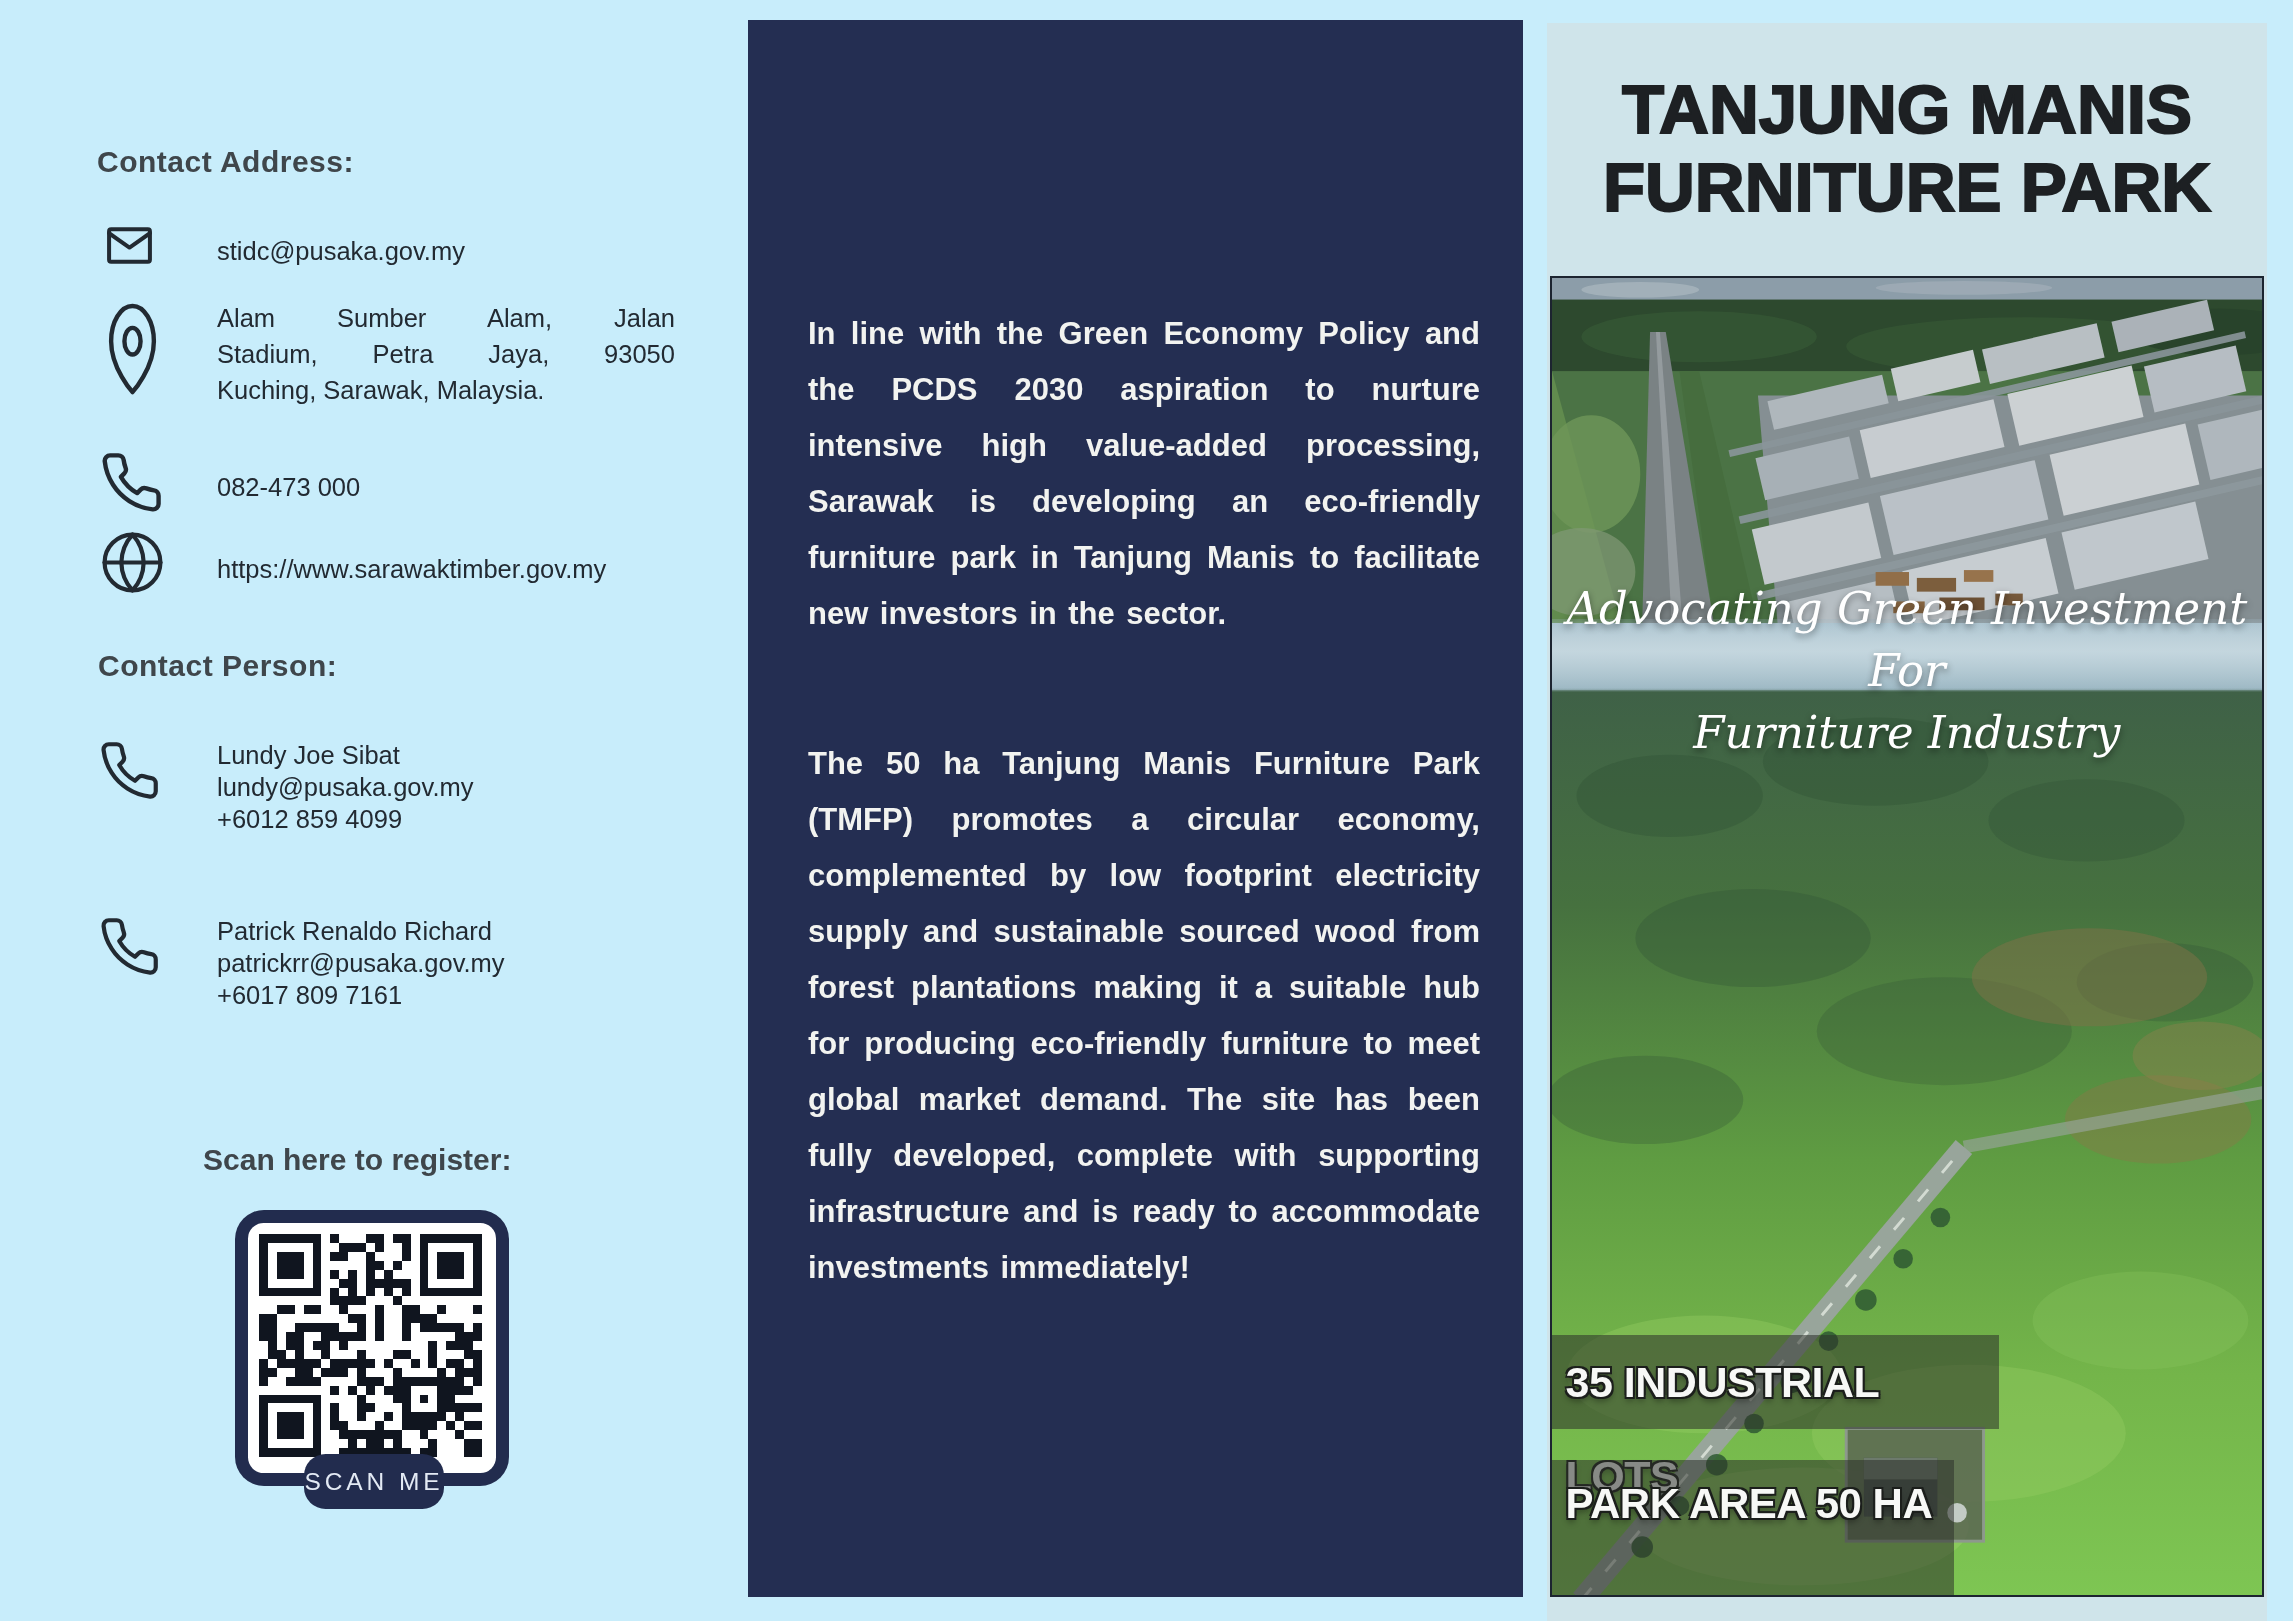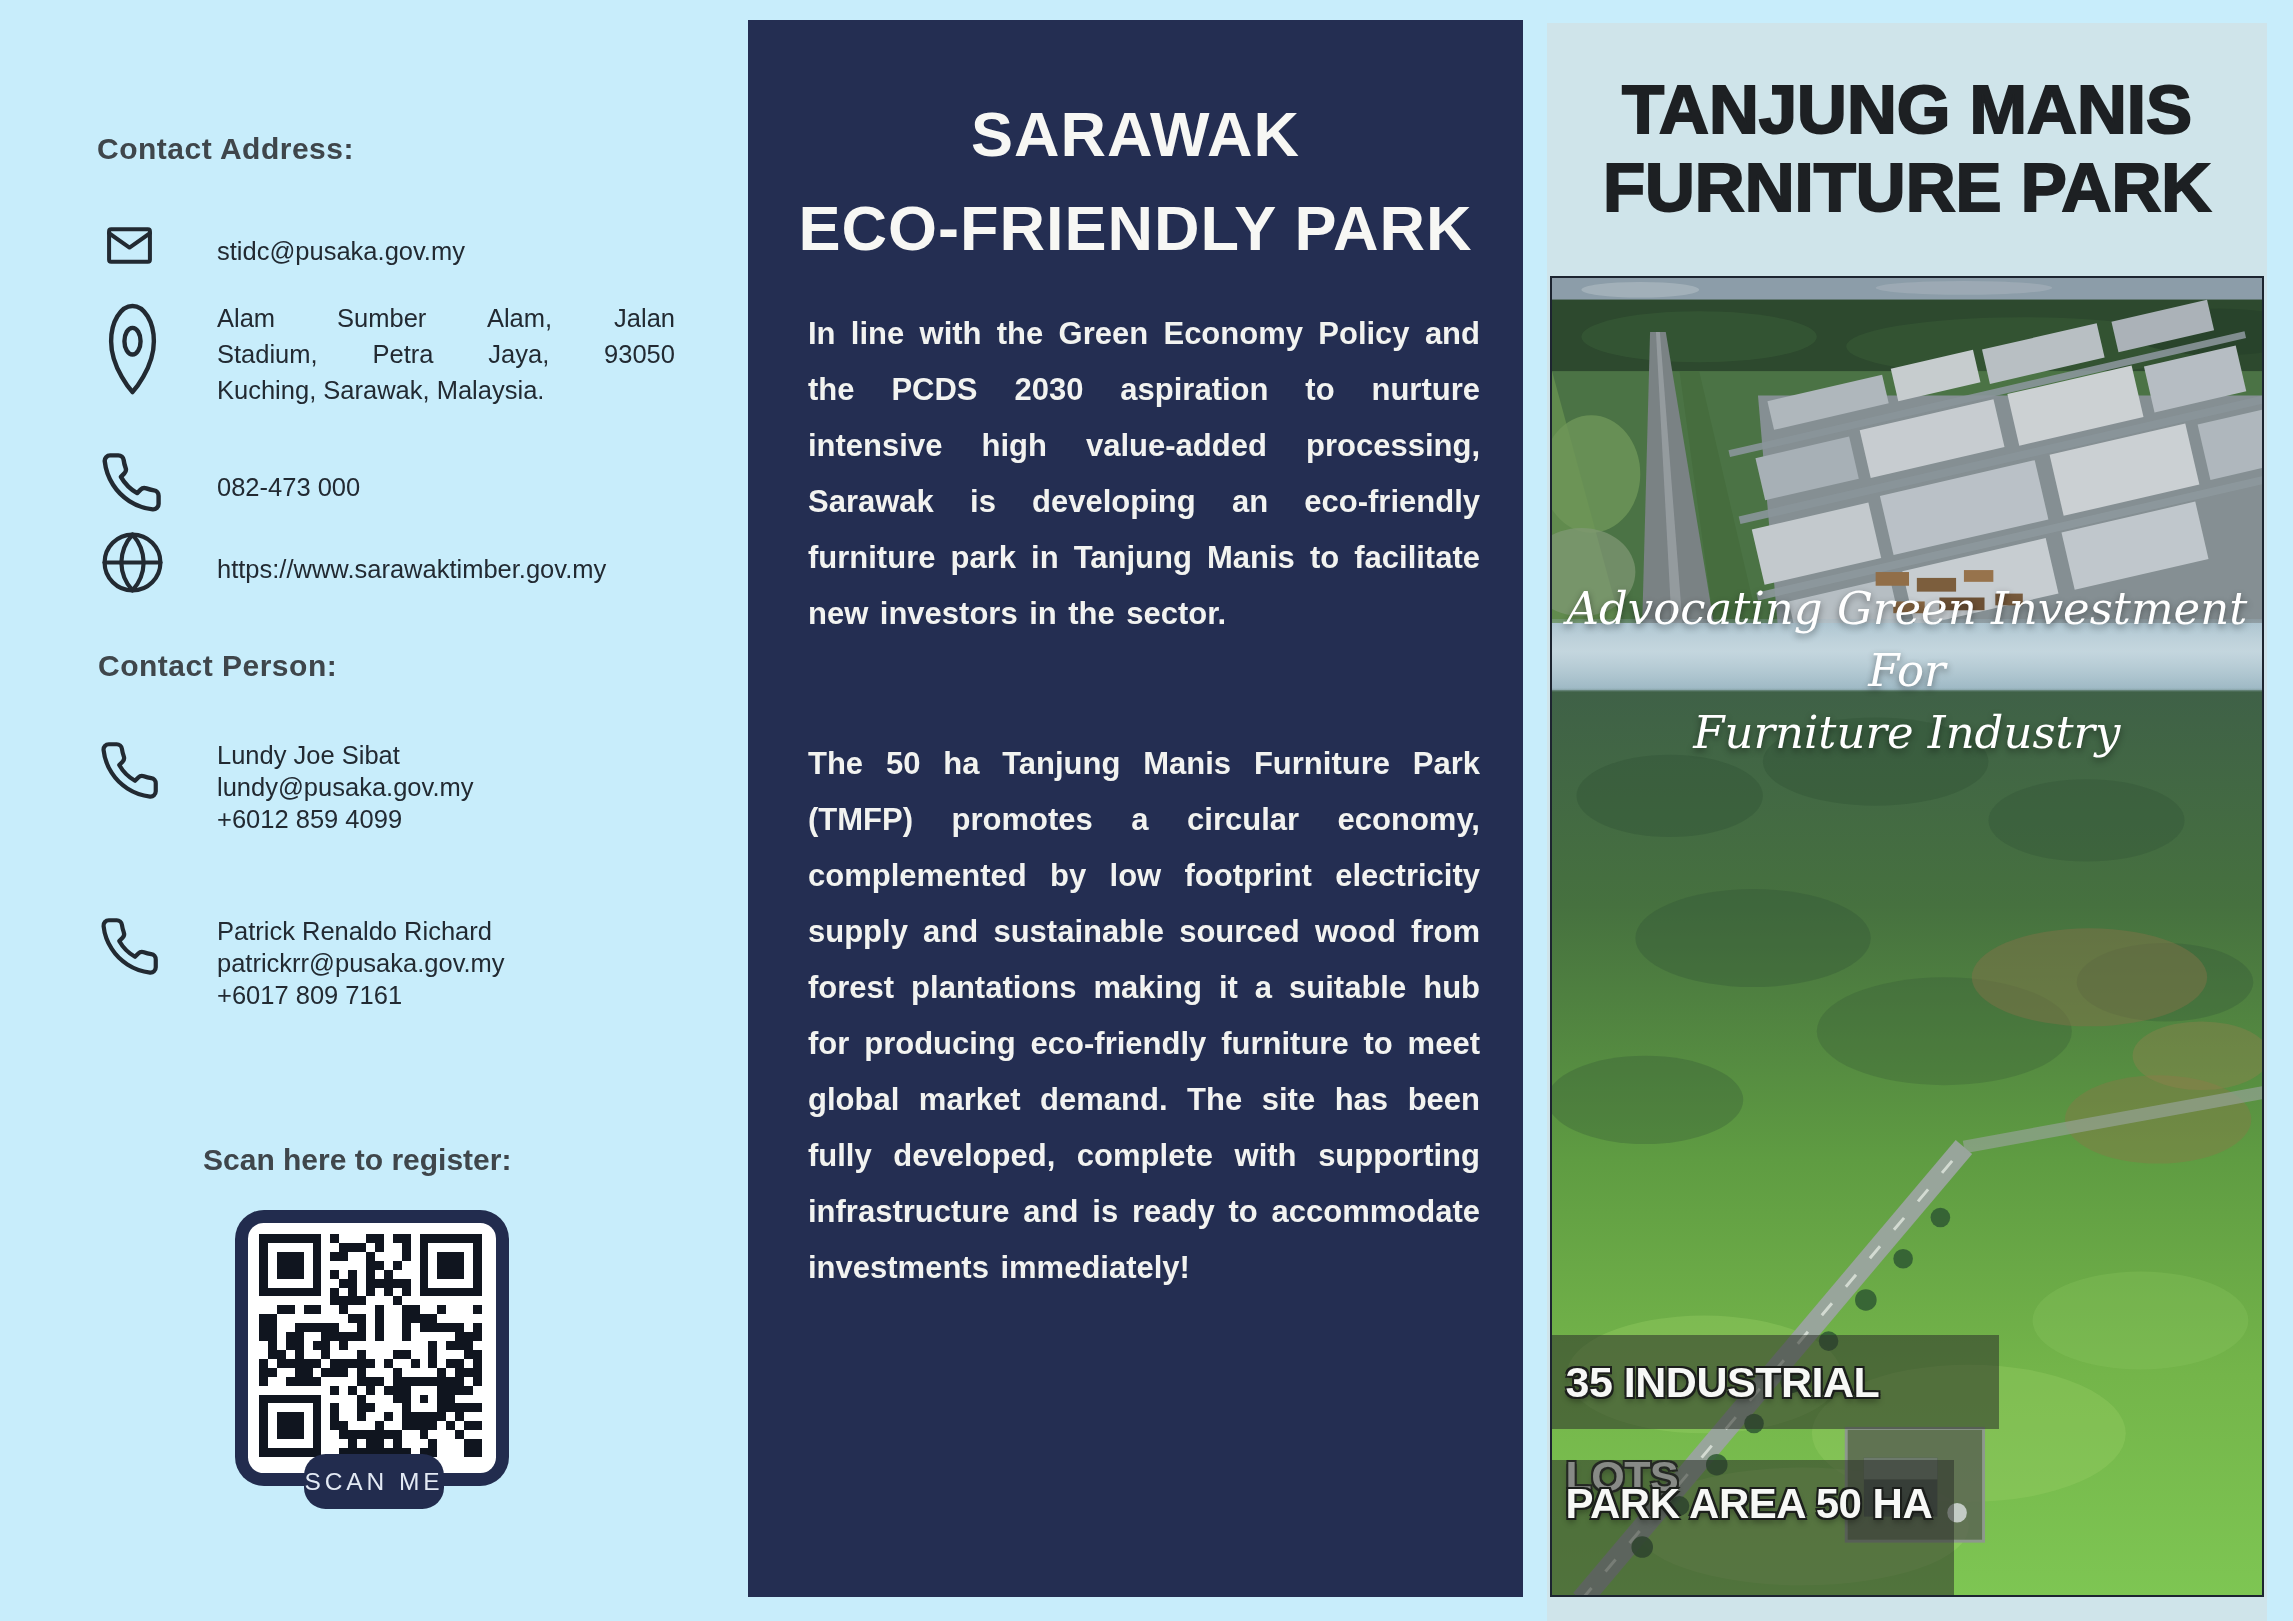--- a/index.html
+++ b/index.html
@@ -97,21 +97,21 @@
   .stat-area { top:1182px; width:402px; height:139px; font-size:42px; line-height:42px;
     padding:23.5px 0 0 13.7px; }
 </style>
 </head>
 <body>
 
 <div class="page">
 
   <section class="panel-left">
 
-    <div class="lp-heading" style="left:97px; top:132px;">Contact Address:</div>
+    <div class="lp-heading" style="left:97px; top:145px;">Contact Address:</div>
 
     <div class="oicon" style="left:100px; top:221px; width:59px; height:49px;">
       <svg viewBox="0 0 24 24">
         <rect x="2" y="4" width="20" height="16" rx="1" stroke-width="4" vector-effect="non-scaling-stroke"></rect>
         <path d="M22 6l-10 7L2 6" stroke-width="4" vector-effect="non-scaling-stroke"></path>
       </svg>
     </div>
     <div class="lp-text" style="left:217px; top:233px;">stidc@pusaka.gov.my</div>
 
     <div class="oicon" style="left:104px; top:302px; width:57px; height:94px;">
@@ -404,24 +404,20 @@
             <rect x="16" y="16" width="5" height="5"></rect>
             <rect x="17" y="17" width="3" height="3" fill="#ffffff"></rect>
             <rect x="18" y="18" width="1" height="1"></rect>
           </svg>
       </div>
     </div>
     <div class="qr-pill">SCAN ME</div>
   </section>
 
   <section class="panel-mid">
-    <div class="mid-title">
-      <div>SARAWAK</div>
-      <div>ECO-FRIENDLY PARK</div>
-    </div>
     <p class="mid-para mid-para-1">In line with the Green Economy Policy and the PCDS 2030 aspiration to nurture intensive high value-added processing, Sarawak is developing an eco-friendly furniture park in Tanjung Manis to facilitate new investors in the sector.</p>
     <p class="mid-para mid-para-2">The 50 ha Tanjung Manis Furniture Park (TMFP) promotes a circular economy, complemented by low footprint electricity supply and sustainable sourced wood from forest plantations making it a suitable hub for producing eco-friendly furniture to meet global market demand. The site has been fully developed, complete with supporting infrastructure and is ready to accommodate investments immediately!</p>
   </section>
 
   <section class="panel-right">
     <div class="right-title">
       <div>TANJUNG MANIS</div>
       <div>FURNITURE PARK</div>
     </div>
 

